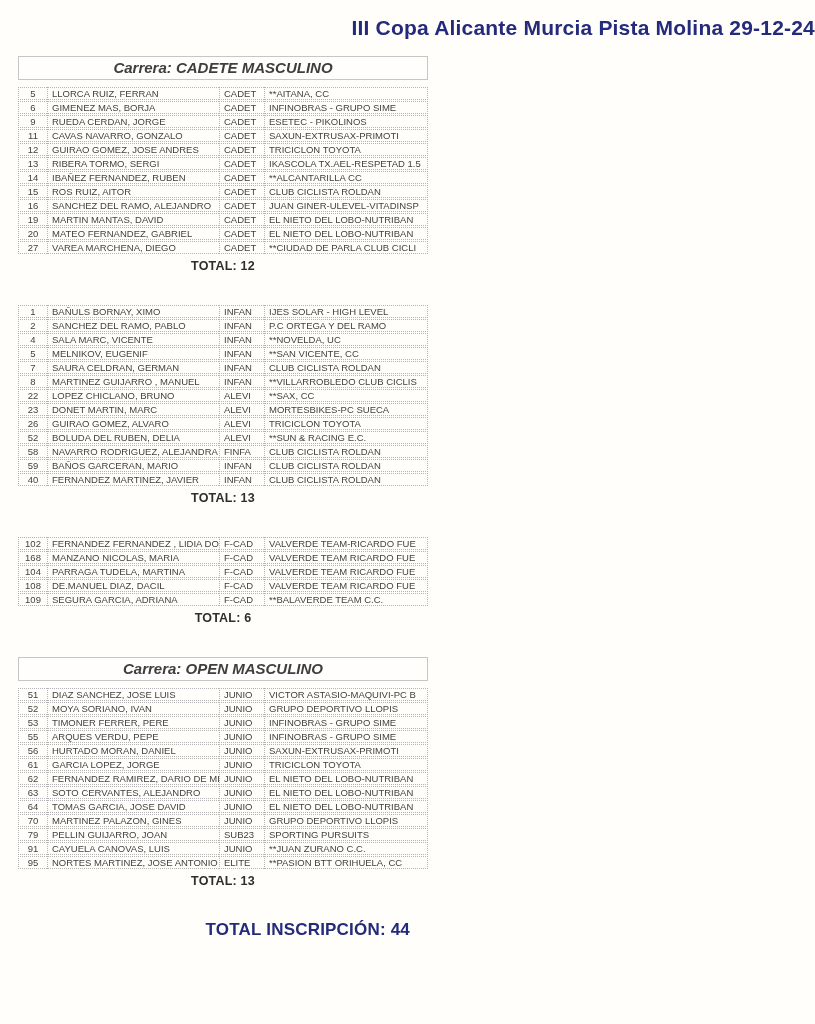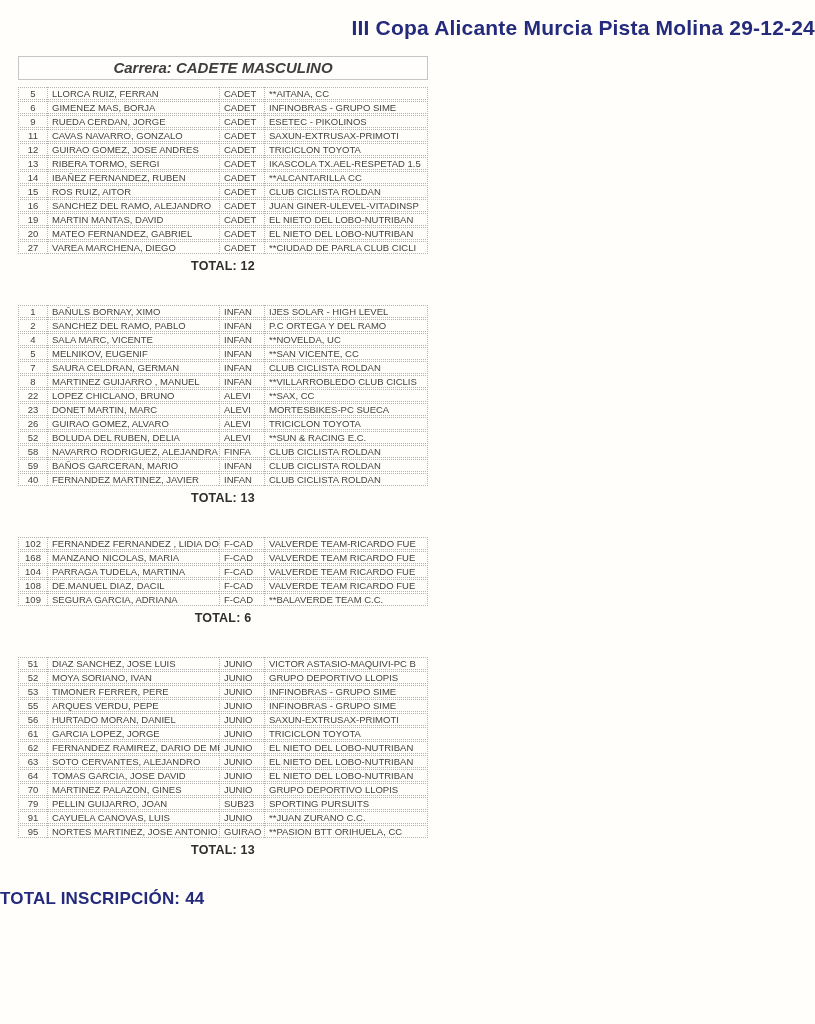--- a/index.html
+++ b/index.html
@@ -76,21 +76,21 @@
     margin-top: 5px;
     text-align: center;
     font-size: 12.5px;
     font-weight: bold;
     color: var(--total_text);
     letter-spacing: 0.2px;
   }
   .grand-total {
     margin-top: 3px;
     width: 410px;
-    text-align: left;
+    text-align: right;
     font-size: 17px;
     font-weight: bold;
     color: var(--title_navy);
     letter-spacing: 0.2px;
   }
 </style>
 </head>
 <body>
 
 <div class="page">
@@ -319,20 +319,21 @@
     <div class="cell name-cell">SEGURA GARCIA, ADRIANA</div>
     <div class="cell cat-cell">F-CAD</div>
     <div class="cell team-cell">**BALAVERDE TEAM C.C.</div>
   </div>
 
 </div>
     <div class="total-label">TOTAL: 6</div>
   </div>
 
   <div class="race-section">
+    <div class="carrera-box">Carrera: OPEN MASCULINO</div>
     <div class="rows">
   <div class="row">
     <div class="cell num-cell">51</div>
     <div class="cell name-cell">DIAZ SANCHEZ, JOSE LUIS</div>
     <div class="cell cat-cell">JUNIO</div>
     <div class="cell team-cell">VICTOR ASTASIO-MAQUIVI-PC B</div>
   </div>
 
   <div class="row">
     <div class="cell num-cell">52</div>
@@ -407,21 +408,21 @@
   <div class="row">
     <div class="cell num-cell">91</div>
     <div class="cell name-cell">CAYUELA CANOVAS, LUIS</div>
     <div class="cell cat-cell">JUNIO</div>
     <div class="cell team-cell">**JUAN ZURANO C.C.</div>
   </div>
 
   <div class="row">
     <div class="cell num-cell">95</div>
     <div class="cell name-cell">NORTES MARTINEZ, JOSE ANTONIO</div>
-    <div class="cell cat-cell">GUIRAO</div>
+    <div class="cell cat-cell">ELITE</div>
     <div class="cell team-cell">**PASION BTT ORIHUELA, CC</div>
   </div>
 </div>
     <div class="total-label">TOTAL: 13</div>
   </div>
 </div>
 
   <div class="grand-total">TOTAL INSCRIPCIÓN: 44</div>
 
 </div>

